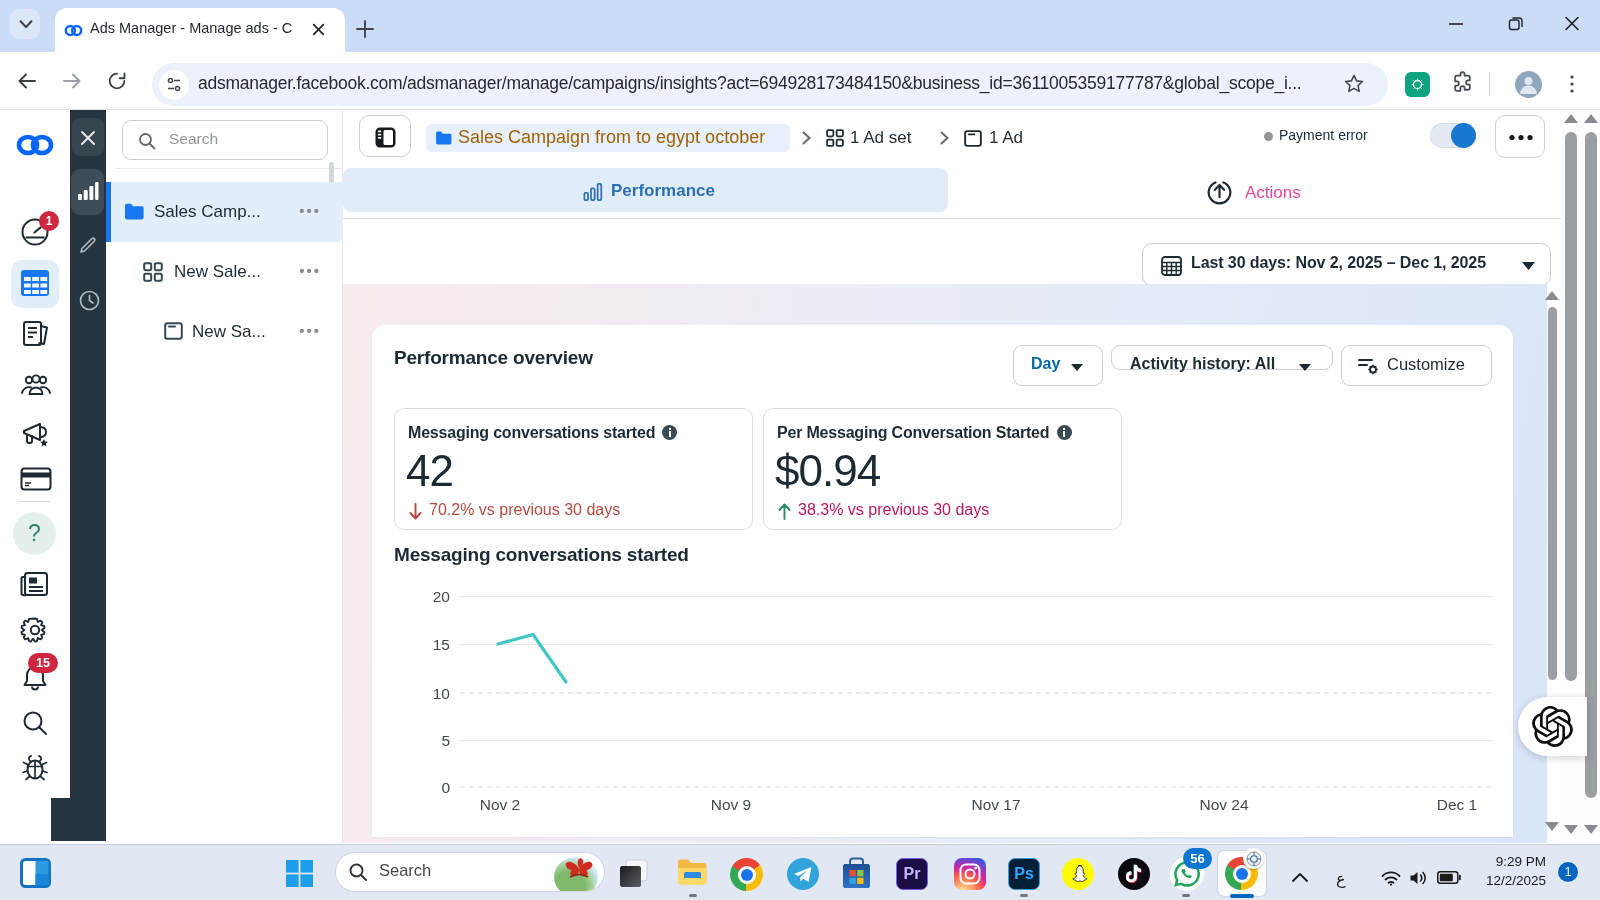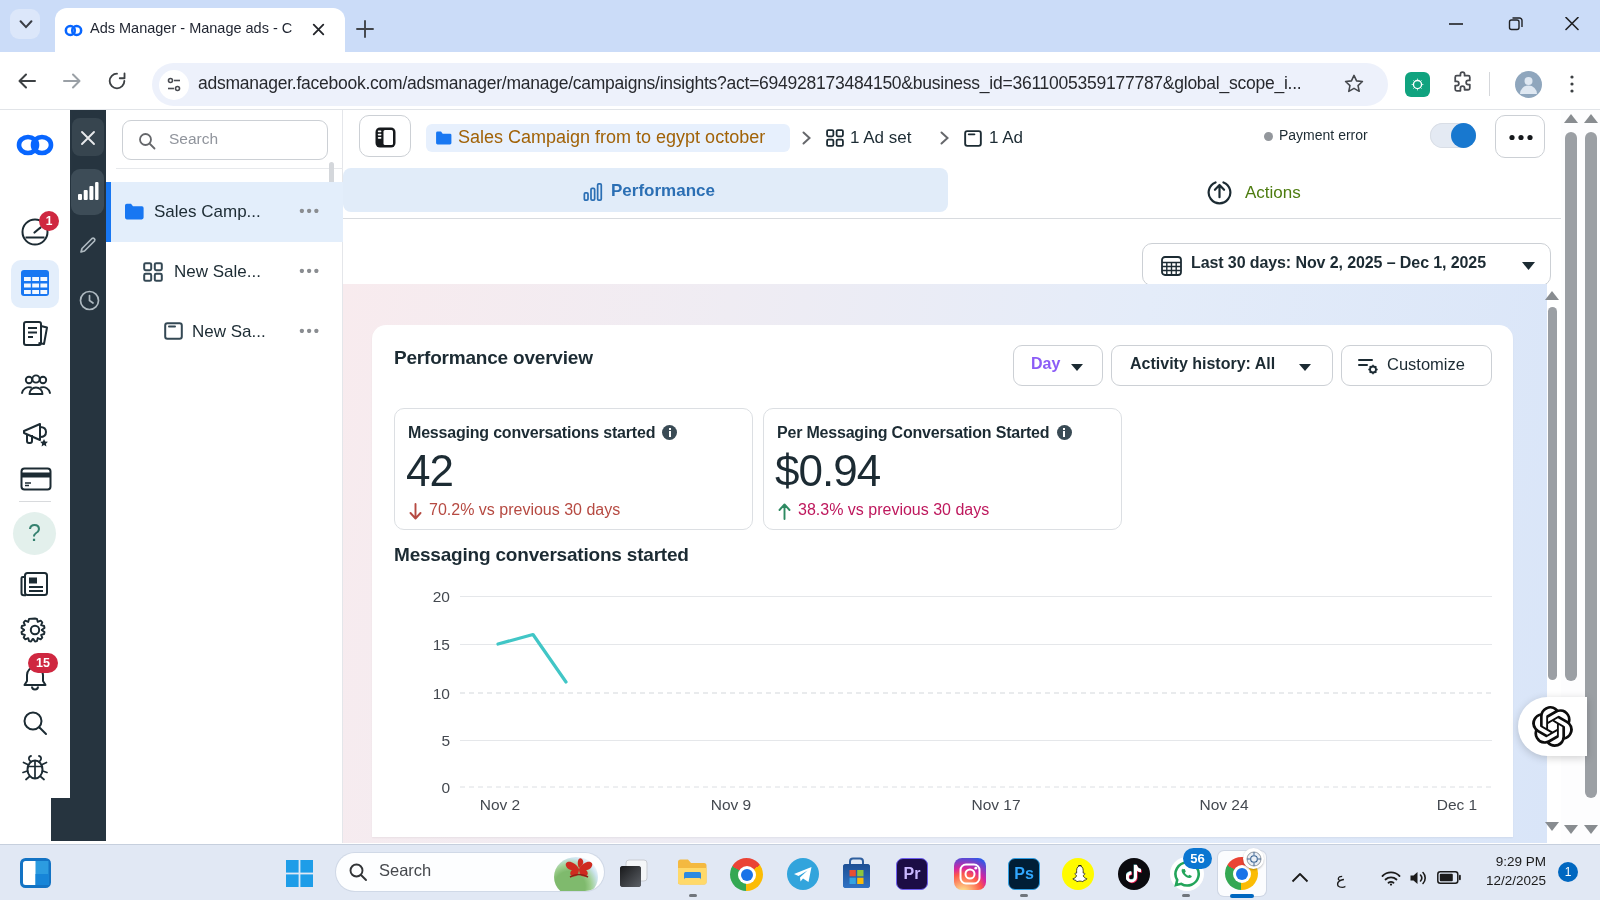--- a/index.html
+++ b/index.html
@@ -352,44 +352,44 @@
         <rect x="1.5" y="12" width="4" height="8" rx="1.2" fill="none" stroke="#2b6fb4" stroke-width="1.9"></rect>
         <rect x="8.8" y="7" width="4" height="13" rx="1.2" fill="none" stroke="#2b6fb4" stroke-width="1.9"></rect>
         <rect x="16.1" y="2" width="4" height="18" rx="1.2" fill="none" stroke="#2b6fb4" stroke-width="1.9"></rect>
       </svg>
       <div class="abs" style="left:268px;top:13px;font-size:17px;font-weight:bold;color:#2b6fb4;">Performance</div>
     </div>
     <svg class="abs" style="left:864px;top:70px" width="25" height="25" viewBox="0 0 24 24">
       <path d="M8.2 2.3 A10.4 10.4 0 1 0 15.8 2.3" fill="none" stroke="#1c2b33" stroke-width="2.1" stroke-linecap="round"></path>
       <path d="M12 16.5 V5 M7.6 9.4 L12 4.8 L16.4 9.4" fill="none" stroke="#1c2b33" stroke-width="2.1" stroke-linecap="round" stroke-linejoin="round"></path>
     </svg>
-    <div class="abs" style="left:902px;top:73px;font-size:17px;color:#4d7c0f;">Actions</div>
+    <div class="abs" style="left:902px;top:73px;font-size:17px;color:#ec4899;">Actions</div>
     <div class="abs" style="left:0;top:108px;width:1218px;height:1px;background:#d8dbdf;"></div>
 
     <div class="abs btn" style="left:799px;top:133px;width:409px;height:43px;border-radius:10px;padding-left:19px;">
       <svg class="abs" style="left:18px;top:11px" width="21" height="21" viewBox="0 0 21 21">
         <rect x="1" y="2" width="19" height="18" rx="3" fill="none" stroke="#1c2b33" stroke-width="1.8"></rect>
         <path d="M1 7.5 H20 M5.8 7.5 V20 M10.5 7.5 V20 M15.2 7.5 V20 M1 11.5 H20 M1 15.5 H20" stroke="#1c2b33" stroke-width="1.4"></path>
       </svg>
       <div class="abs" style="left:48px;top:10px;font-size:16px;font-weight:bold;letter-spacing:-0.1px;color:#1c2b33;white-space:nowrap;">Last 30 days: Nov 2, 2025 – Dec 1, 2025</div>
       <svg class="abs" style="left:378px;top:17px" width="15" height="10" viewBox="0 0 15 10">
           <path d="M1 1 H14 L7.5 9 Z" fill="#1c2b33"></path>
         </svg>
     </div>
 
     <div class="abs" id="gradarea">
       <div class="abs" id="bigcard">
         <div class="abs" style="left:22px;top:22px;font-size:19px;font-weight:bold;color:#1c2b33;letter-spacing:-0.2px;">Performance overview</div>
         <div class="abs btn" style="left:641px;top:20px;width:90px;height:41px;">
-          <div class="abs" style="left:17px;top:9px;font-size:16px;font-weight:bold;color:#8b5cf6;">Day</div>
+          <div class="abs" style="left:17px;top:9px;font-size:16px;font-weight:bold;color:#0369a1;">Day</div>
           <svg class="abs" style="left:56px;top:17px" width="14" height="9" viewBox="0 0 14 9">
               <path d="M1 1 H13 L7 8 Z" fill="#1c2b33"></path>
             </svg>
         </div>
-        <div class="abs btn" style="left:739px;top:20px;width:222px;height:41px;">
+        <div class="abs btn" style="left:739px;top:20px;width:222px;height:25px;">
           <div class="abs" style="left:18px;top:9px;font-size:16px;font-weight:bold;color:#1c2b33;">Activity history: All</div>
           <svg class="abs" style="left:186px;top:17px" width="14" height="9" viewBox="0 0 14 9">
               <path d="M1 1 H13 L7 8 Z" fill="#1c2b33"></path>
             </svg>
         </div>
         <div class="abs btn" style="left:969px;top:20px;width:151px;height:41px;">
           <svg class="abs" style="left:16px;top:11px" width="21" height="19" viewBox="0 0 21 19">
             <path d="M1 3 H14 M1 8 H9" stroke="#1c2b33" stroke-width="2" stroke-linecap="round"></path>
             <circle cx="15" cy="12.5" r="3" fill="none" stroke="#1c2b33" stroke-width="1.8"></circle>
             <path d="M15 7.7 V9.5 M15 15.5 V17.3 M10.3 12.5 H12 M18 12.5 H19.7 M11.7 9.2 l1.2 1.2 M17.1 14.6 l1.2 1.2 M18.3 9.2 l-1.2 1.2 M12.9 14.6 l-1.2 1.2" stroke="#1c2b33" stroke-width="1.5"></path>

